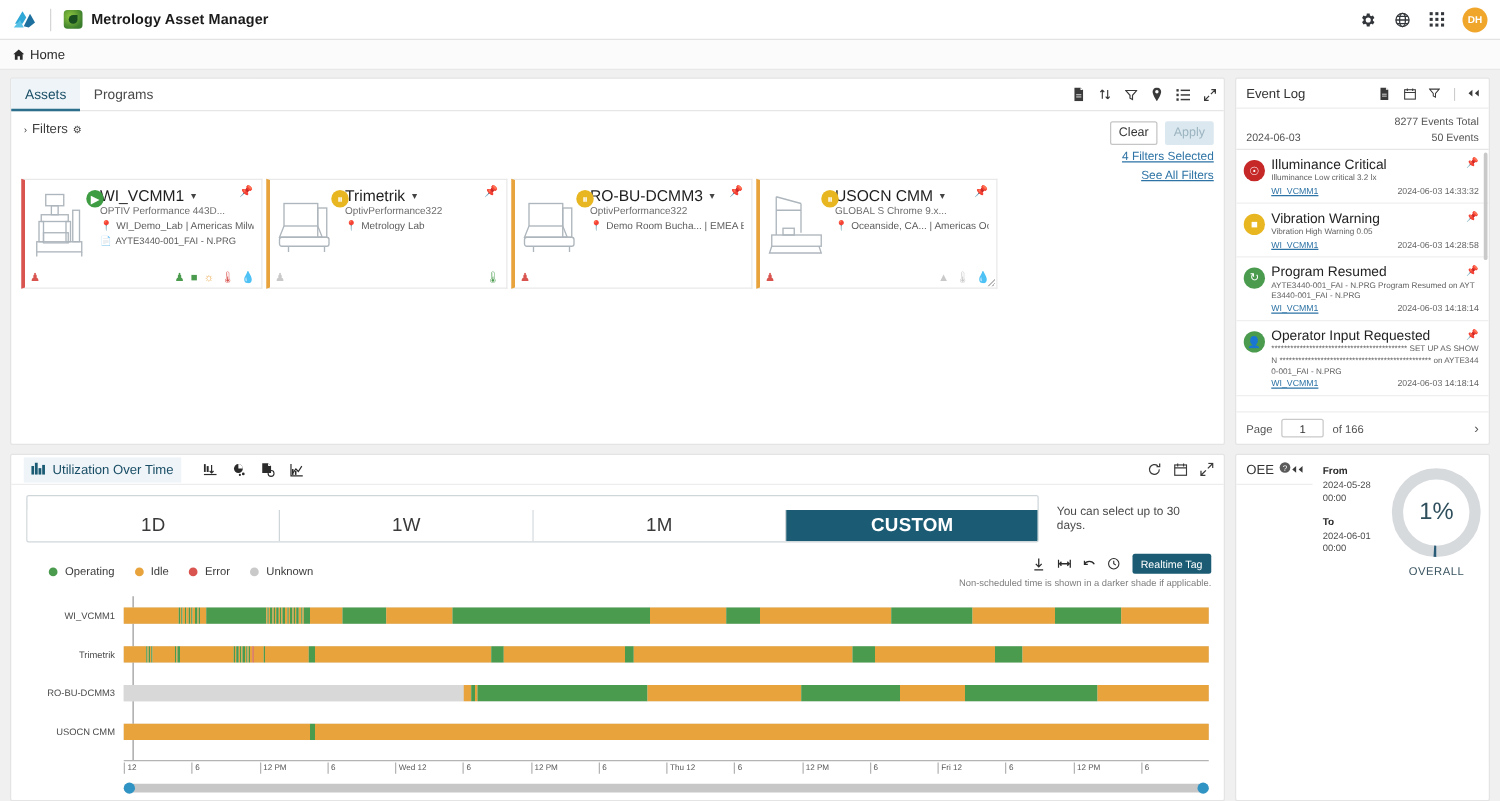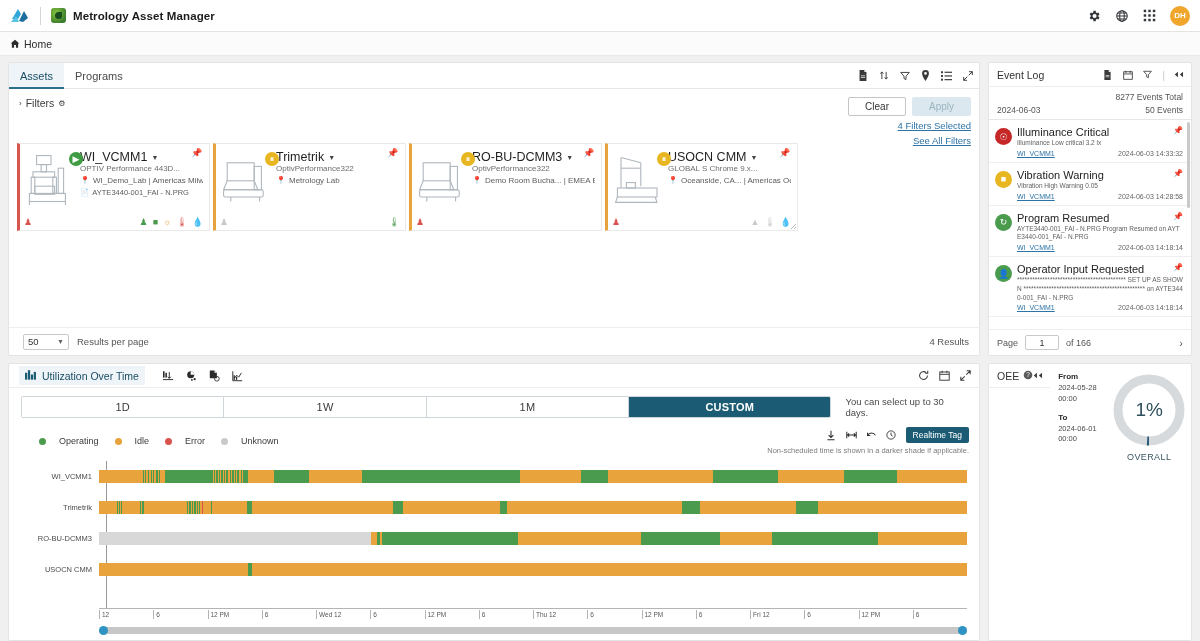--- a/index.html
+++ b/index.html
@@ -53,21 +53,21 @@
     cursor: pointer;
   }
   .tab.active { background: #eef4f8; color: #1a4e66; border-bottom: 2px solid #2b6f8c; font-weight: 500;}
   .tabs-icons { margin-left: auto; display: flex; align-items: center; gap: 10px; color: #3a3a3a; }
   .mini-ic { width: 11px; height: 11px; display: flex; align-items: center; justify-content: center; cursor: pointer; }
   .filterrow { display: flex; align-items: flex-start; padding: 8px 8px 0 10px; height: 54px; }
   .filters-toggle { font-size: 10.5px; color: #3c3c3c; display: flex; align-items: center; gap: 4px; cursor: pointer; }
   .filters-right { margin-left: auto; text-align: right; }
   .btnrow { display: flex; gap: 6px; justify-content: flex-end; }
   .btn {
-    font-size: 10px; padding: 3px 16px; border-radius: 2px; border: 1px solid #c5c5c5;
+    font-size: 10px; padding: 3px 6px; border-radius: 2px; border: 1px solid #c5c5c5;
     background: #fff; color: #333; cursor: pointer;
   }
   .btn.apply { background: #dbe8ef; color: #9bb4c0; border-color: #dbe8ef; }
   .filterlink { display: block; font-size: 9.5px; color: #2d73a5; text-decoration: underline; margin-top: 4px; cursor:pointer;}
   
   .assetgrid { display: flex; gap: 3px; padding: 0 8px; }
   .asset {
     width: 193px; height: 88px; border: 1px solid #e9e9e9; border-left: 3px solid #e8a33d;
     background: #fff; position: relative; display: flex; padding: 6px 6px 0 4px;
   }
@@ -106,28 +106,28 @@
   .util-head { display: flex; align-items: center; height: 24px; border-bottom: 1px solid #ededed; padding: 0 8px 0 10px; gap: 10px;}
   .util-title {
     display: flex; align-items: center; gap: 5px; background: #eef4f8; padding: 3px 6px;
     font-size: 10.5px; color: #1a4e66;
   }
   .util-head-icons { display: flex; gap: 12px; align-items: center; margin-left: 8px;}
   .util-head-right { margin-left: auto; display: flex; gap: 10px; align-items: center; }
   .rangebar { display: flex; align-items: center; padding: 8px 10px 0 12px; }
   .rangegroup { display: flex; border: 1px solid #cfd6da; border-radius: 2px; overflow: hidden; width: 812px; }
   .range-opt {
-    flex: 1; text-align: center; font-size: 11px; padding: 4px 0; color: #3a3a3a;
-    border-right: 1px solid #cfd6da; background: #fff; cursor: pointer; letter-spacing: .2px;
+    flex: 1; text-align: center; font-size: 15px; padding: 4px 0; color: #3a3a3a;
+    border-right: 1px solid #cfd6da; background: #fff; cursor: pointer; letter-spacing: .2px; margin-top: 11px;
   }
   .range-opt:last-child { border-right: none; font-weight: bold; }
   .range-opt.active { background: #1b5c74; color: #fff; }
   .range-note { font-size: 9.5px; color: #4a4a4a; margin-left: 14px; }
   .legendrow { display: flex; align-items: center; padding: 9px 10px 0 30px; }
-  .legend-item { display: flex; align-items: center; gap: 13px; margin-right: 16px; font-size: 9px; color: #3a3a3a; }
+  .legend-item { display: flex; align-items: center; gap: 6px; margin-right: 16px; font-size: 9px; color: #3a3a3a; }
   .ldot { width: 7px; height: 7px; border-radius: 50%; }
   .legend-right { margin-left: auto; display: flex; flex-direction: column; align-items: flex-end; }
   .lr-icons { display: flex; align-items: center; gap: 9px; }
   .rt-btn { background: #1b5c74; color: #fff; font-size: 8.5px; border-radius: 2px; padding: 3px 7px; cursor: pointer; }
   .lr-note { font-size: 7.5px; color: #7d7d7d; margin-top: 3px; }
   
   .gantt { padding: 6px 12px 0 12px; flex: 1; display: flex; flex-direction: column; }
   .gantt-rows { position: relative; flex: 1; }
   .grow { display: flex; align-items: center; height: 31px; }
   .glabel { width: 78px; text-align: right; padding-right: 7px; font-size: 7.5px; color: #4b4b4b; flex: none; }
@@ -441,28 +441,20 @@
             <div class="sensor-icons">
               <span class="sens" style="color:#c9c9c9;">▲</span>
               <span class="sens" style="color:#c9c9c9;">🌡</span>
               <span class="sens" style="color:#c9c9c9;">💧</span>
             </div>
           </div>
           <div class="resize-grip"></div>
         </div>
       </div>
 
-      <div class="resultsbar">
-        <div class="select-box">
-          <span>50</span>
-          <span class="cv">▼</span>
-        </div>
-        <span class="rpp-label">Results per page</span>
-        <span class="results-count">4 Results</span>
-      </div>
     </div>
 
     <div class="card util-card">
       <div class="util-head">
         <div class="util-title">
           <span>
             <svg width="12" height="11" viewBox="0 0 14 12" fill="#1b5c74">
                 <rect x="0" y="4" width="2.6" height="8"></rect>
                 <rect x="3.4" y="1" width="2.6" height="11"></rect>
                 <rect x="6.8" y="6" width="2.6" height="6"></rect>

